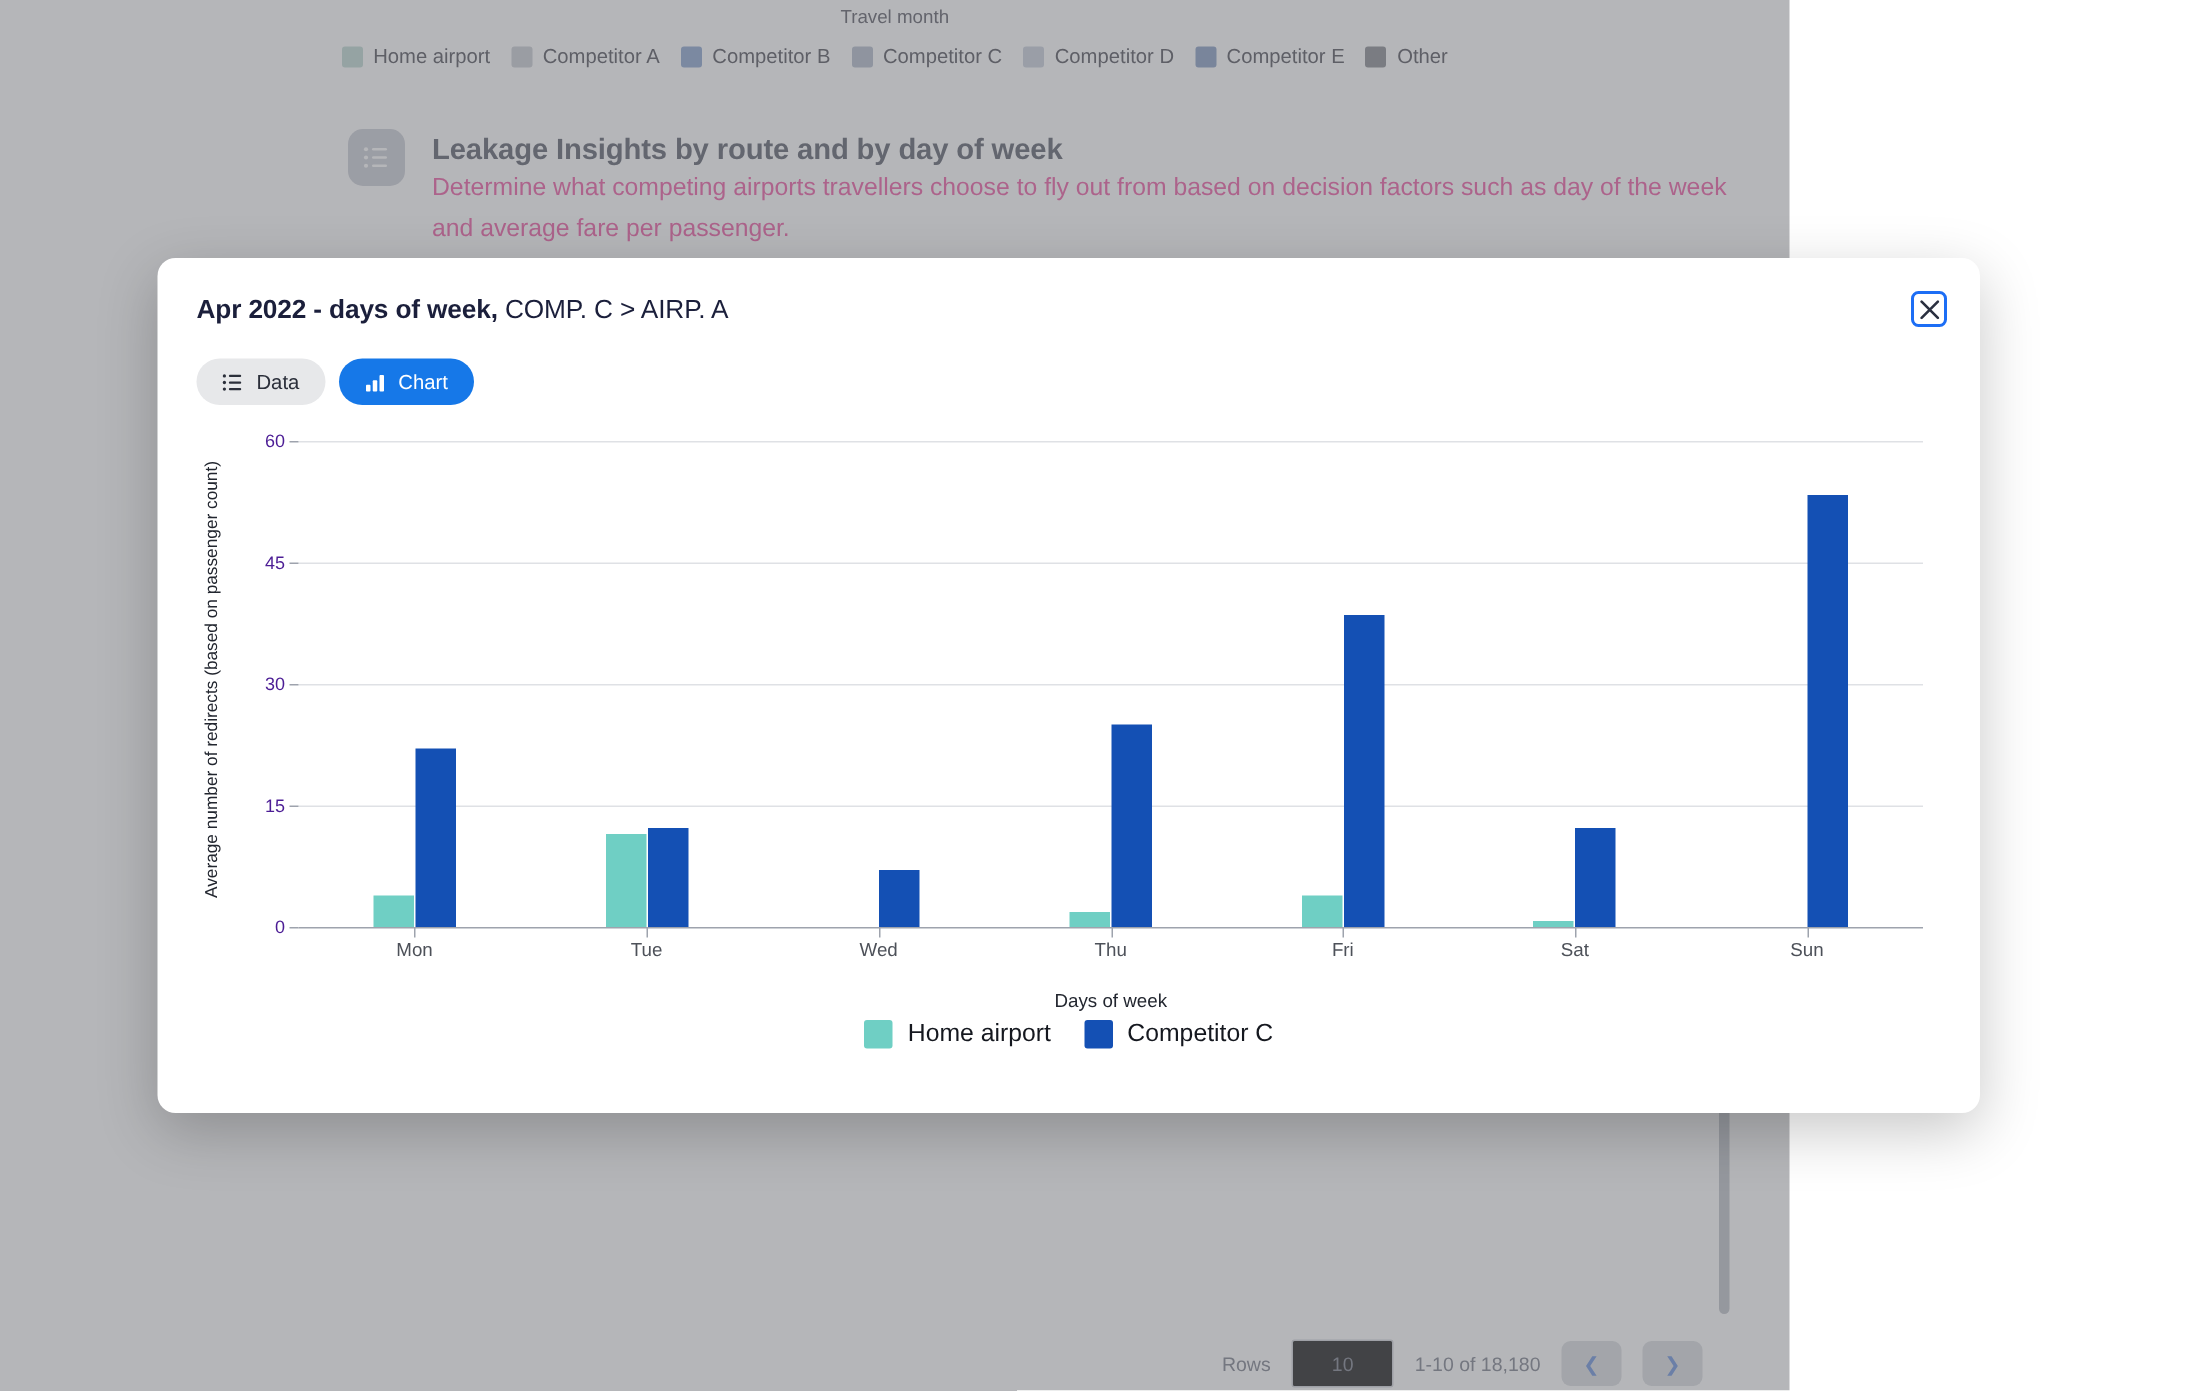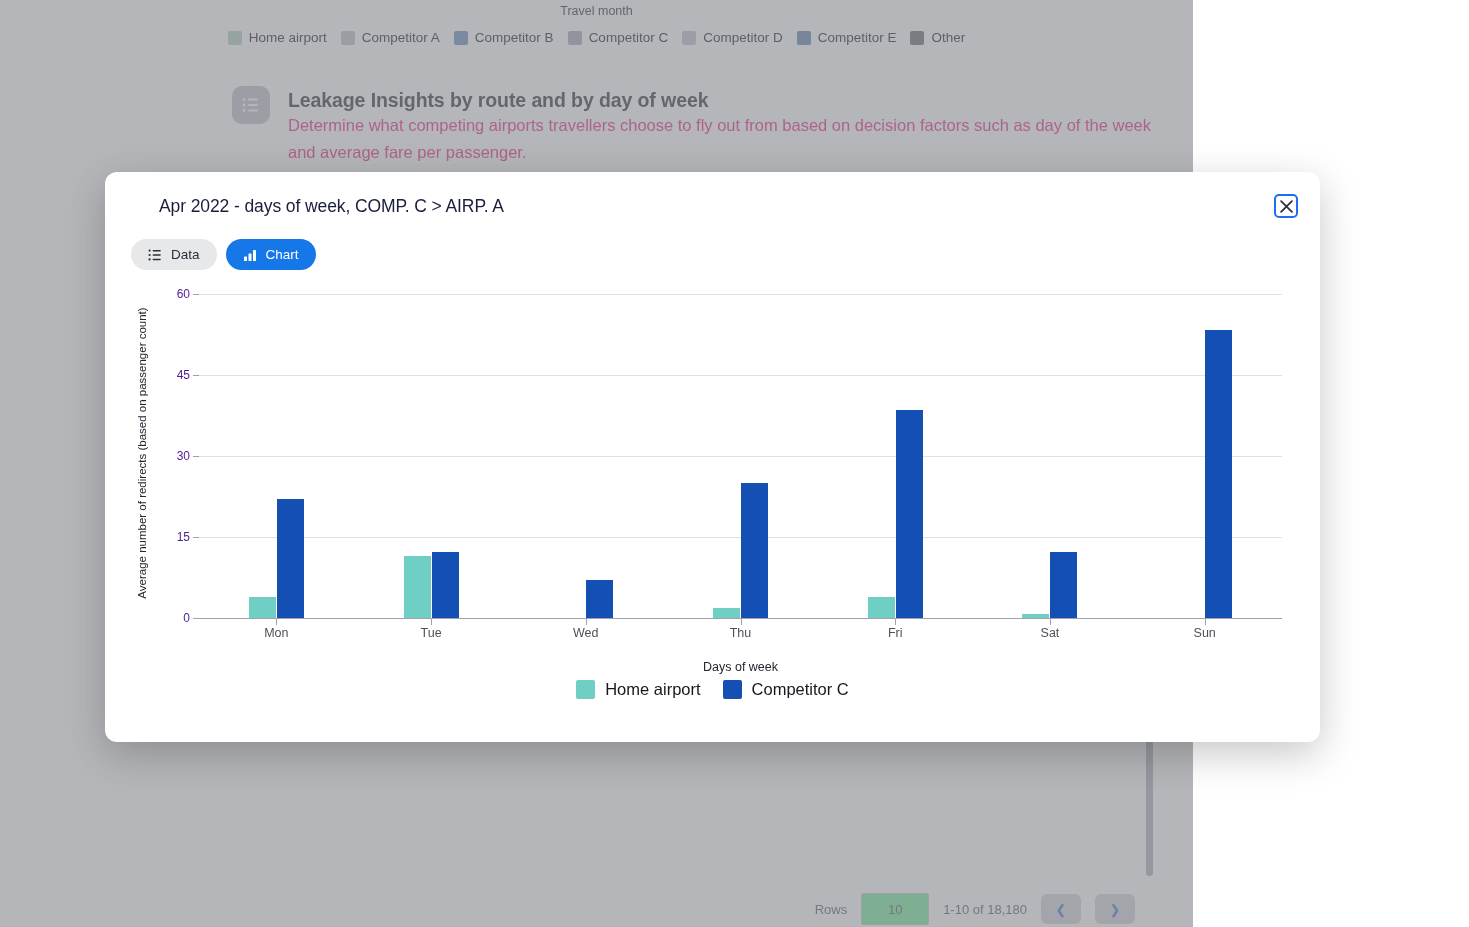--- a/index.html
+++ b/index.html
@@ -90,21 +90,21 @@
   }
 
   .pager {
     position: absolute; right: 58px; bottom: 2px;
     display: flex; align-items: center; gap: 14px;
     font-size: 13px; color: #6f7380;
   }
   .pager .sel {
     width: 68px; height: 32px; border: 1px solid #ccced5; border-radius: 2px;
     display: flex; align-items: center; justify-content: center;
-    background: #86efac;
+    background: #000000;
   }
   .pager .navbtn {
     width: 40px; height: 30px; border-radius: 6px; background: #d8dade;
     display: flex; align-items: center; justify-content: center;
     color: #5b86d8; font-size: 13px;
   }
 
   
   .dim {
     position: absolute; inset: 0;
@@ -117,21 +117,21 @@
     left: 105px; top: 172px; width: 1215px; height: 570px;
     background: #ffffff;
     border-radius: 12px;
     box-shadow: 0 12px 40px rgba(0,0,0,0.22);
     padding: 24px 26px 0 26px;
   }
   .modal-title {
     font-size: 17.5px; color: #1b1f3b;
     letter-spacing: -0.1px;
   }
-  .modal-title .strong { font-weight: 400; margin-left: 28px; }
+  .modal-title .strong { font-weight: 700; }
   .modal-title .light { font-weight: 400; }
 
   .close-btn {
     position: absolute; right: 22px; top: 22px;
     width: 24px; height: 24px;
     border: 2px solid #1d6ef5; border-radius: 5px;
     display: flex; align-items: center; justify-content: center;
     background: #fff; cursor: pointer;
   }
   .close-btn svg { width: 13px; height: 13px; }

